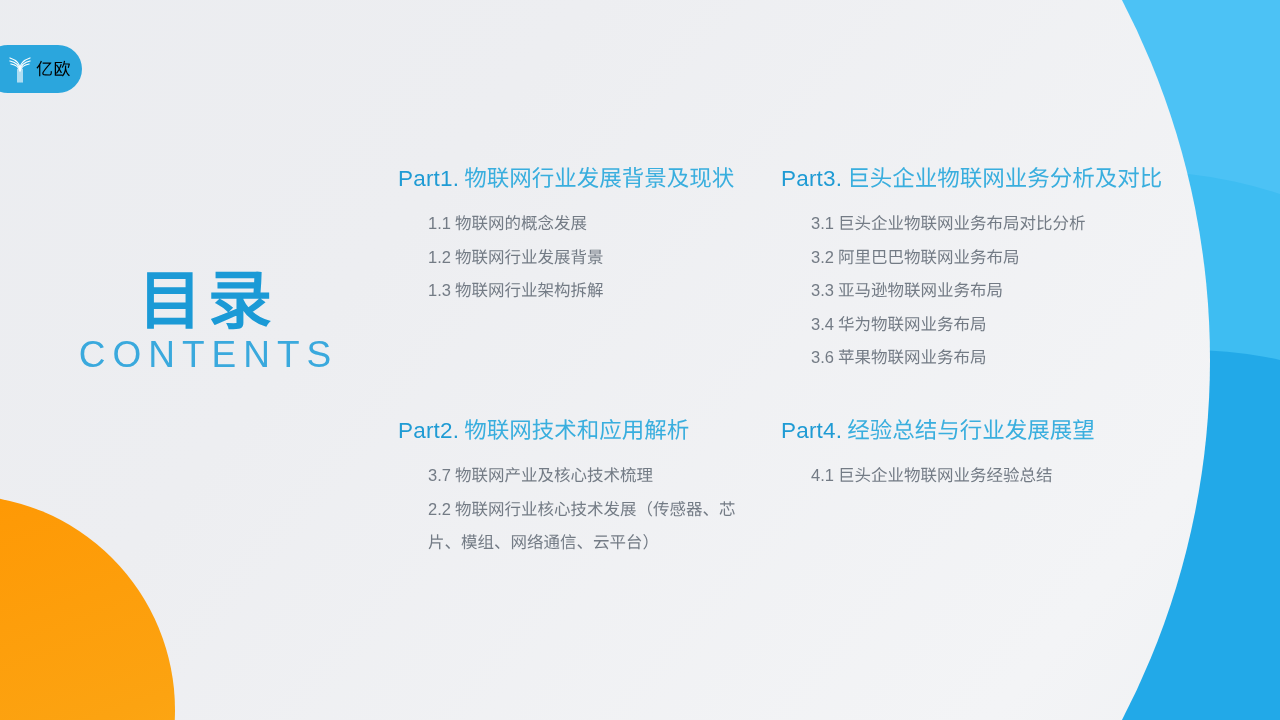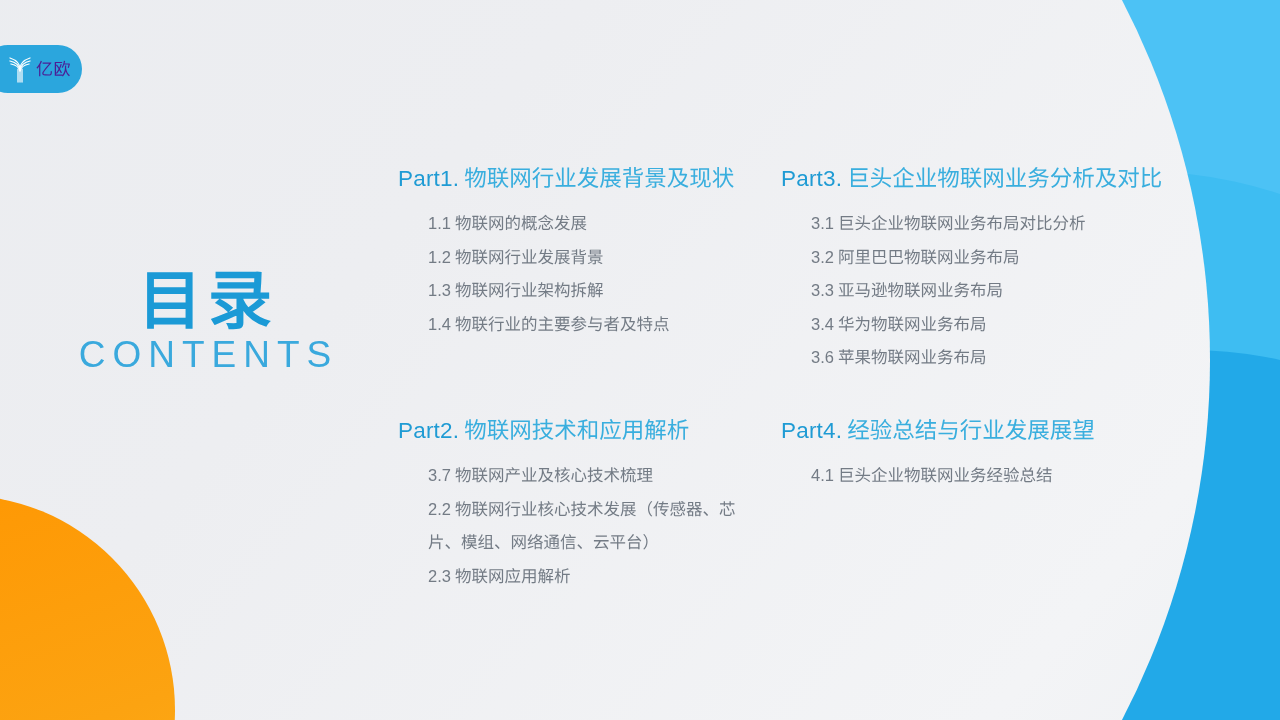--- a/index.html
+++ b/index.html
@@ -85,21 +85,21 @@
     border-radius: 24px;
     display: flex;
     align-items: center;
     justify-content: flex-end;
     padding-right: 11px;
     box-sizing: border-box;
     gap: 3px;
   }
   .logo-mark { width: 26px; height: 28px; display:block; flex: 0 0 auto; }
   .logo-text {
-    color: #4c1d95;
+    color: #000000;
     font-size: 17px;
     letter-spacing: 0.5px;
     line-height: 1;
     font-family: "DejaVu Sans", "Liberation Sans", sans-serif;
     text-align: right;
   }
 
   
   .title-block {
     position: absolute;
@@ -200,32 +200,30 @@
   </div>
 
   <div class="col col-1">
     <div class="part-title">
       <span class="part-no">Part1.</span><span class="part-name">物联网行业发展背景及现状</span>
     </div>
     <ul class="sub-list">
       <li class="sub-item"><span class="num">1.1</span><span>物联网的概念发展</span></li>
       <li class="sub-item"><span class="num">1.2</span><span>物联网行业发展背景</span></li>
       <li class="sub-item"><span class="num">1.3</span><span>物联网行业架构拆解</span></li>
-      <li class="sub-item"><span class="num">1.4</span><span>物联行业的主要参与者及特点</span></li>
     </ul>
   </div>
 
   <div class="col col-2">
     <div class="part-title">
       <span class="part-no">Part2.</span><span class="part-name">物联网技术和应用解析</span>
     </div>
     <ul class="sub-list">
       <li class="sub-item"><span class="num">3.7</span><span>物联网产业及核心技术梳理</span></li>
       <li class="sub-item" style="padding-left:32px;"><span class="num">2.2</span><span>物联网行业核心技术发展（传感器、芯片、模组、网络通信、云平台）</span></li>
-      <li class="sub-item"><span class="num">2.3</span><span>物联网应用解析</span></li>
     </ul>
   </div>
 
   <div class="col col-3">
     <div class="part-title">
       <span class="part-no">Part3.</span><span class="part-name">巨头企业物联网业务分析及对比</span>
     </div>
     <ul class="sub-list">
       <li class="sub-item"><span class="num">3.1</span><span>巨头企业物联网业务布局对比分析</span></li>
       <li class="sub-item"><span class="num">3.2</span><span>阿里巴巴物联网业务布局</span></li>

